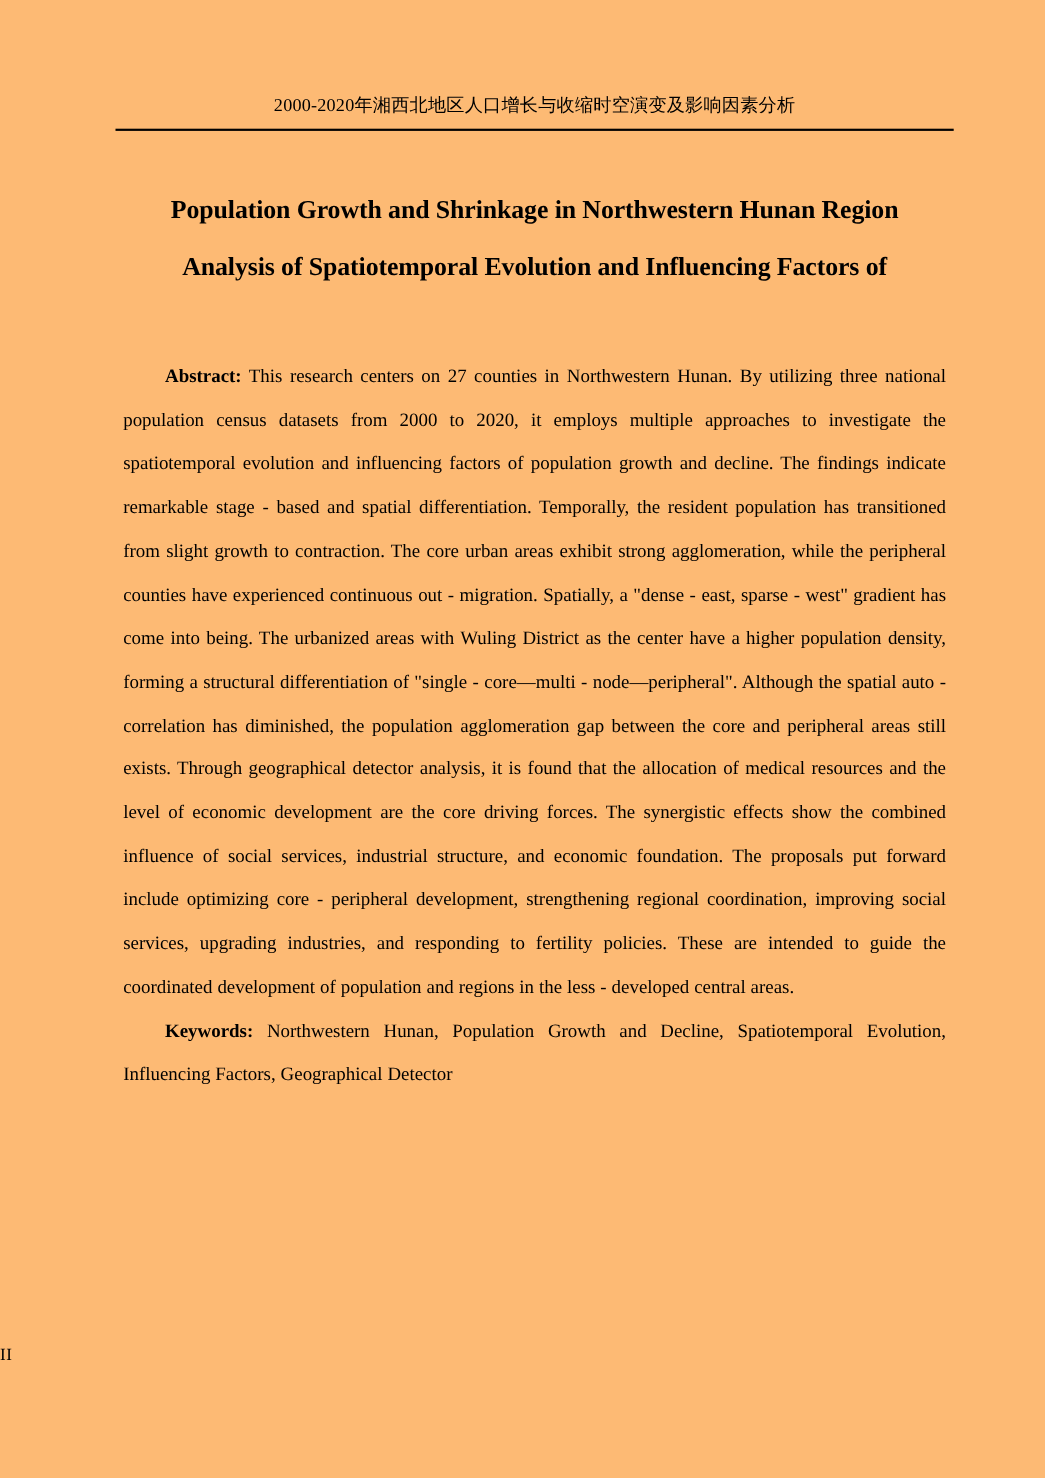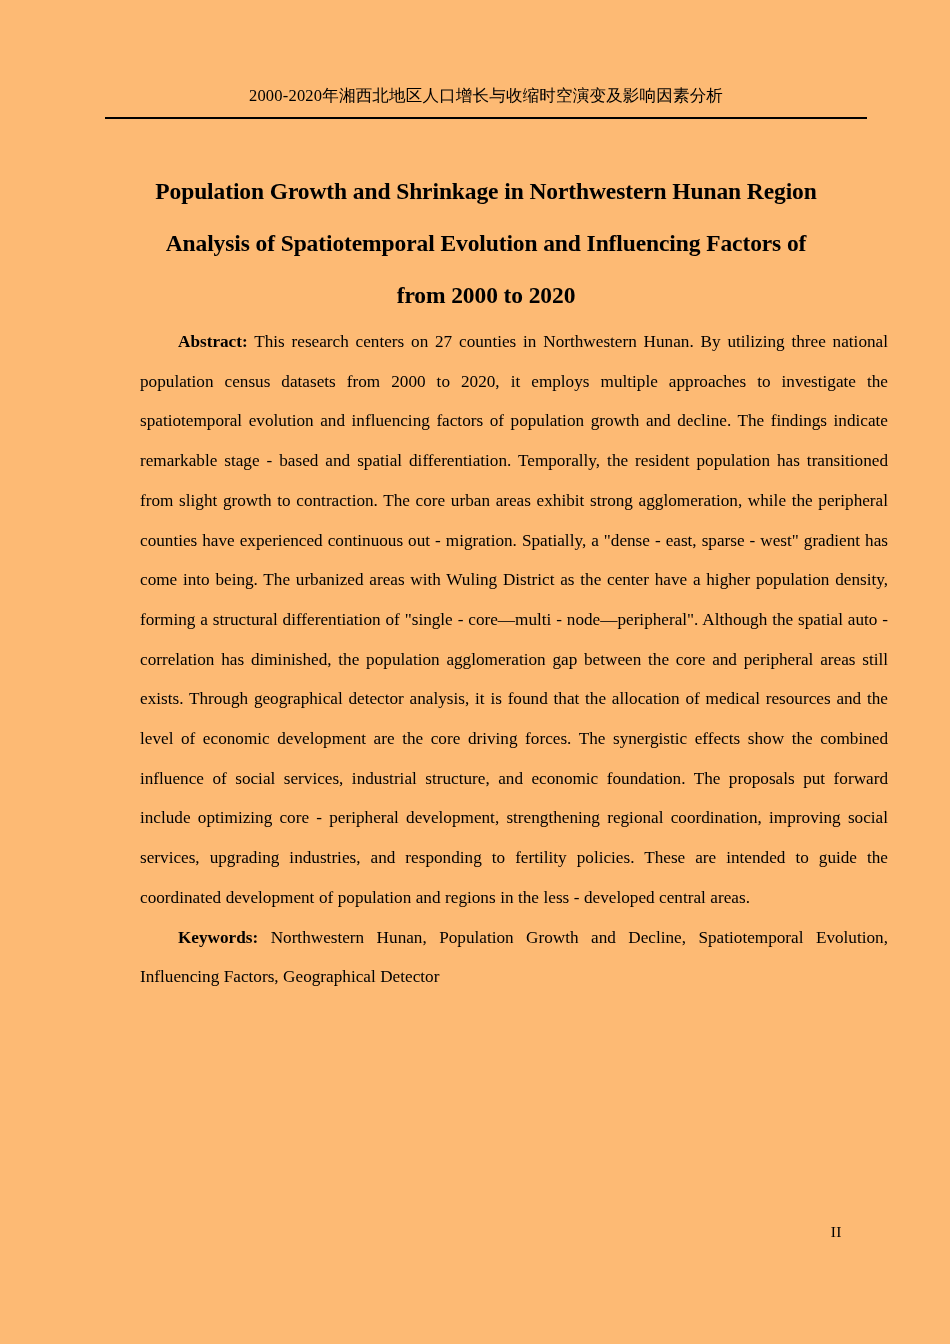--- a/index.html
+++ b/index.html
@@ -58,21 +58,20 @@
     font-family: "Liberation Serif", "DejaVu Serif", serif;
   }
   .doc-title .tline { display: block; }
 
   
   .body-area {
     position: absolute;
     left: 112px;
     top: 322px;
     width: 748px;
-    margin-left: 28px;
   }
 
   p.para {
     margin: 0;
     font-size: 17.2px;
     line-height: 39.7px;
     text-align: justify;
     text-justify: inter-word;
     text-indent: 38px;
     word-spacing: 0.2px;
@@ -84,40 +83,38 @@
   .kw-block {
     margin-top: 0;
   }
 
   
   .page-number {
     position: absolute;
     left: 0;
     top: 1224px;
     width: 794px;
-    text-align: right;
+    text-align: left;
     font-size: 15.5px;
     line-height: 1;
     letter-spacing: 0.5px;
-    margin-left: 48px;
   }
 </style>
 </head>
 <body>
 
 <div class="page">
 
   <div class="running-header">2000-2020年湘西北地区人口增长与收缩时空演变及影响因素分析</div>
 
   <div class="header-rule"></div>
 
   <h1 class="doc-title">
     <span class="tline">Population Growth and Shrinkage in Northwestern Hunan Region</span>
     <span class="tline">Analysis of Spatiotemporal Evolution and Influencing Factors of</span>
-    <span class="tline">from 2000 to 2020</span>
   </h1>
 
   <div class="body-area">
 
     <p class="para"><span class="lead">Abstract:</span><span> This research centers on 27 counties in Northwestern Hunan. By utilizing three national population census datasets from 2000 to 2020, it employs multiple approaches to investigate the spatiotemporal evolution and influencing factors of population growth and decline. The findings indicate remarkable stage - based and spatial differentiation. Temporally, the resident population has transitioned from slight growth to contraction. The core urban areas exhibit strong agglomeration, while the peripheral counties have experienced continuous out - migration. Spatially, a "dense - east, sparse - west" gradient has come into being. The urbanized areas with Wuling District as the center have a higher population density, forming a structural differentiation of "single - core—multi - node—peripheral". Although the spatial auto - correlation has diminished, the population agglomeration gap between the core and peripheral areas still exists. Through geographical detector analysis, it is found that the allocation of medical resources and the level of economic development are the core driving forces. The synergistic effects show the combined influence of social services, industrial structure, and economic foundation. The proposals put forward include optimizing core - peripheral development, strengthening regional coordination, improving social services, upgrading industries, and responding to fertility policies. These are intended to guide the coordinated development of population and regions in the less - developed central areas.</span></p>
 
     <p class="para kw-block"><span class="lead">Keywords:</span><span> Northwestern Hunan, Population Growth and Decline, Spatiotemporal Evolution, Influencing Factors, Geographical Detector</span></p>
 
   </div>
 

